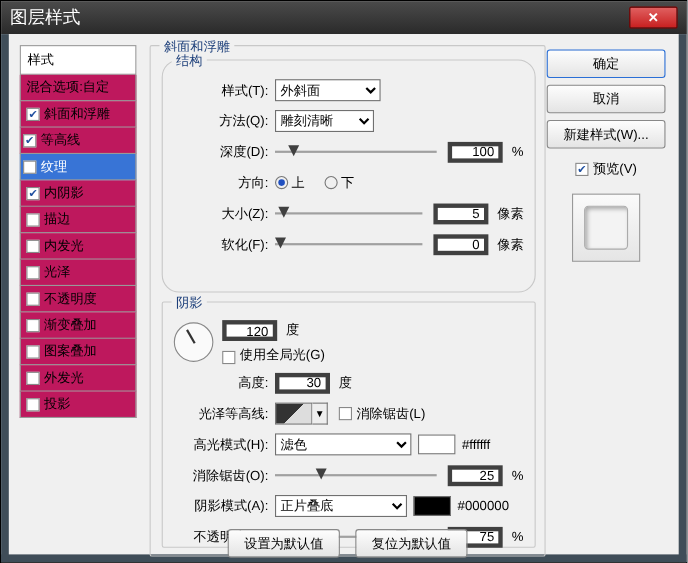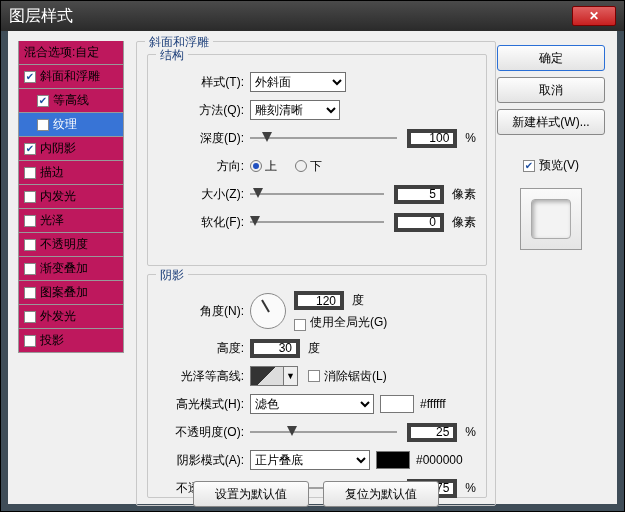--- a/index.html
+++ b/index.html
@@ -7,66 +7,67 @@
   .window { width: 625px; height: 512px; background: #fff; border: 1px solid #000; position: relative; }
   .titlebar { height: 30px; background: linear-gradient(to bottom, #4b4b4b, #2a2a2a); color: #fff; display: flex; align-items: center; padding: 0 8px; }
   .titlebar-text { flex: 1; font-size: 16px; }
   .close-btn { width: 44px; height: 20px; background: linear-gradient(to bottom, #e06060, #c82020); border: 1px solid #7a0000; border-radius: 2px; color: #fff; display:flex;align-items:center;justify-content:center;font-weight:bold;font-family:Arial;cursor:pointer;}
   .body { position:absolute; top:30px; left:0; right:0; bottom:0; background:#f0f0f0; border:7px solid #3f4d58; border-top:0; padding:8px; }
 
   .style-list { position:absolute; left:10px; top:10px; width:106px; }
   .style-list-header { border:1px solid #999; padding:4px 6px; background:#fff; }
   .style-row { border:1px solid #999; border-top:0; padding:3px 5px; background:#be185d; display:flex; align-items:center; gap:4px; cursor:pointer;}
   .style-row.selected { background:#3874d6; color:#fff; }
-  .style-row.child { padding-left:18px; }
+  .style-row.child { padding-left:2px; }
   .chk { width:12px; height:12px; border:1px solid #888; background:#fff; display:inline-flex;align-items:center;justify-content:center;font-size:10px;color:#2050a0;}
   .chk.checked::after{content:"✔";}
 
   .groupbox { position:absolute; border:1px solid #c8c8c8; border-radius:2px; padding:10px; }
   .groupbox > .legend { position:absolute; top:-8px; left:8px; background:#f0f0f0; padding:0 4px; color:#1d3f7a;}
   .gb-main { left:128px; top:10px; width:360px; height:465px; }
-  .gb-struct { left:10px; top:12px; width:340px; height:212px; position:absolute;}
+  .gb-struct { left:10px; top:12px; width:340px; height:212px; position:absolute;border-radius:16px;}
   .gb-shadow { left:10px; top:232px; width:340px; height:224px; position:absolute;}
 
   .row { display:flex; align-items:center; margin:6px 0; height:22px;}
   .lbl { width:92px; text-align:right; padding-right:6px;}
   select { height:20px; border:1px solid #707070; background:#fff;}
   .num { width:50px; height:19px; border:4px solid #404040; background:#fff; text-align:right; padding:0 4px;}
   .unit { margin-left:8px;}
   .slider { flex:1; height:18px; position:relative; margin-right:10px;}
   .slider::before{content:"";position:absolute;left:0;right:0;top:8px;height:2px;background:#a0a0a0;}
   .thumb{position:absolute;top:3px;width:0;height:0;border-left:5px solid transparent;border-right:5px solid transparent;border-top:10px solid #404040;}
   .radio{width:12px;height:12px;border:1px solid #777;border-radius:50%;display:inline-flex;align-items:center;justify-content:center;margin-right:3px;}
   .radio.sel::after{content:"";width:6px;height:6px;background:#2050c0;border-radius:50%;}
   .angle-dial{width:36px;height:36px;border:1px solid #888;border-radius:50%;background:#fafafa;position:relative;}
   .angle-dial::after{content:"";position:absolute;width:2px;height:14px;background:#333;left:17px;top:4px;transform-origin:50% 14px;transform:rotate(-30deg);}
   .swatch-btn{width:34px;height:20px;border:1px solid #777;background:linear-gradient(135deg,#333 0 50%,#ddd 50% 100%);display:inline-block;}
   .dd-arrow{width:14px;height:20px;border:1px solid #777;border-left:0;background:#eee;display:inline-flex;align-items:center;justify-content:center;font-size:9px;}
   .color-box{width:34px;height:18px;border:1px solid #777;display:inline-block;}
   .btn { height:21px; border:1px solid #888; border-radius:3px; background:linear-gradient(#fdfdfd,#e4e4e4); padding:12px 14px; cursor:pointer;display:inline-flex;align-items:center;justify-content:center;}
-  .btn.wide{width:116px;justify-content:center;}
+  .btn.wide{width:102px;justify-content:center;}
 
   .right-col{position:absolute; right:12px; top:14px; width:108px; display:flex;flex-direction:column;gap:6px;align-items:stretch;}
   .right-col .btn{width:100%;justify-content:center;}
   .preview-box{width:62px;height:62px;border:1px solid #999;background:linear-gradient(#fafafa,#e5e5e5);margin:8px auto 0;display:flex;align-items:center;justify-content:center;}
   .preview-inner{width:40px;height:40px;border:1px solid #aaa;border-radius:4px;background:#f3f3f3;box-shadow:inset 2px 2px 4px rgba(0,0,0,.3);}
 </style>
 </head>
 <body>
 
 <div class="window">
   <div class="titlebar">
     <span class="titlebar-text">图层样式</span>
     <div class="close-btn">
       <span>✕</span>
     </div>
   </div>
   <div class="body">
 
     <div class="style-list">
+      <div class="style-list-header">样式</div>
       <div class="style-row">
           <span>混合选项:自定</span>
         </div>
       <div id="style-items">
           <div class="style-row">
             <span class="chk checked"></span>
             <span>斜面和浮雕</span>
           </div>
           <div class="style-row child">
             <span class="chk checked"></span>
@@ -160,21 +161,20 @@
             </div>
           <input class="num" value="0" style="">
           <span class="unit">像素</span>
         </div>
       </div>
 
       <div class="groupbox gb-shadow">
         <span class="legend">阴影</span>
 
         <div class="row" style="height:40px">
-          <span class="lbl">角度(N):</span>
           <div class="angle-dial"></div>
           <div style="display:flex;flex-direction:column;margin-left:8px;gap:4px">
             <div style="display:flex;align-items:center">
               <input class="num" value="120" style="">
               <span class="unit">度</span>
             </div>
             <div style="display:flex;align-items:flex-end;gap:4px">
               <span class="chk"></span>
               <span>使用全局光(G)</span>
             </div>
@@ -193,21 +193,21 @@
           <span class="chk"></span>
           <span style="margin-left:4px">消除锯齿(L)</span>
         </div>
         <div class="row">
           <span class="lbl">高光模式(H):</span>
           <select style="width:124px"><option>滤色</option></select>
           <span class="color-box" style="margin-left:6px;background:#fff"></span>
           <span style="margin-left:6px">#ffffff</span>
         </div>
         <div class="row">
-          <span class="lbl">不透明度(O):</span>
+          <span class="lbl">消除锯齿(O):</span>
           <div class="slider">
               <span class="thumb" style="left:25%"></span>
             </div>
           <input class="num" value="25" style="">
           <span class="unit">%</span>
         </div>
         <div class="row">
           <span class="lbl">阴影模式(A):</span>
           <select style="width:120px"><option>正片叠底</option></select>
           <span class="color-box" style="margin-left:6px;background:#000"></span>
@@ -226,21 +226,21 @@
       <div style="position:absolute;bottom:-2px;left:0;right:0;display:flex;justify-content:center;gap:14px">
         <span class="btn wide">设置为默认值</span>
         <span class="btn wide">复位为默认值</span>
       </div>
     </div>
 
     <div class="right-col">
       <span class="btn" style="border-color:#2a6fd6">确定</span>
       <span class="btn">取消</span>
       <span class="btn">新建样式(W)...</span>
-      <div style="display:flex;align-items:center;gap:4px;margin-top:16px;justify-content:center">
+      <div style="display:flex;align-items:center;gap:4px;margin-top:4px;justify-content:center">
         <span class="chk checked"></span>
         <span>预览(V)</span>
       </div>
       <div class="preview-box">
           <div class="preview-inner"></div>
         </div>
     </div>
 
   </div>
 </div>

